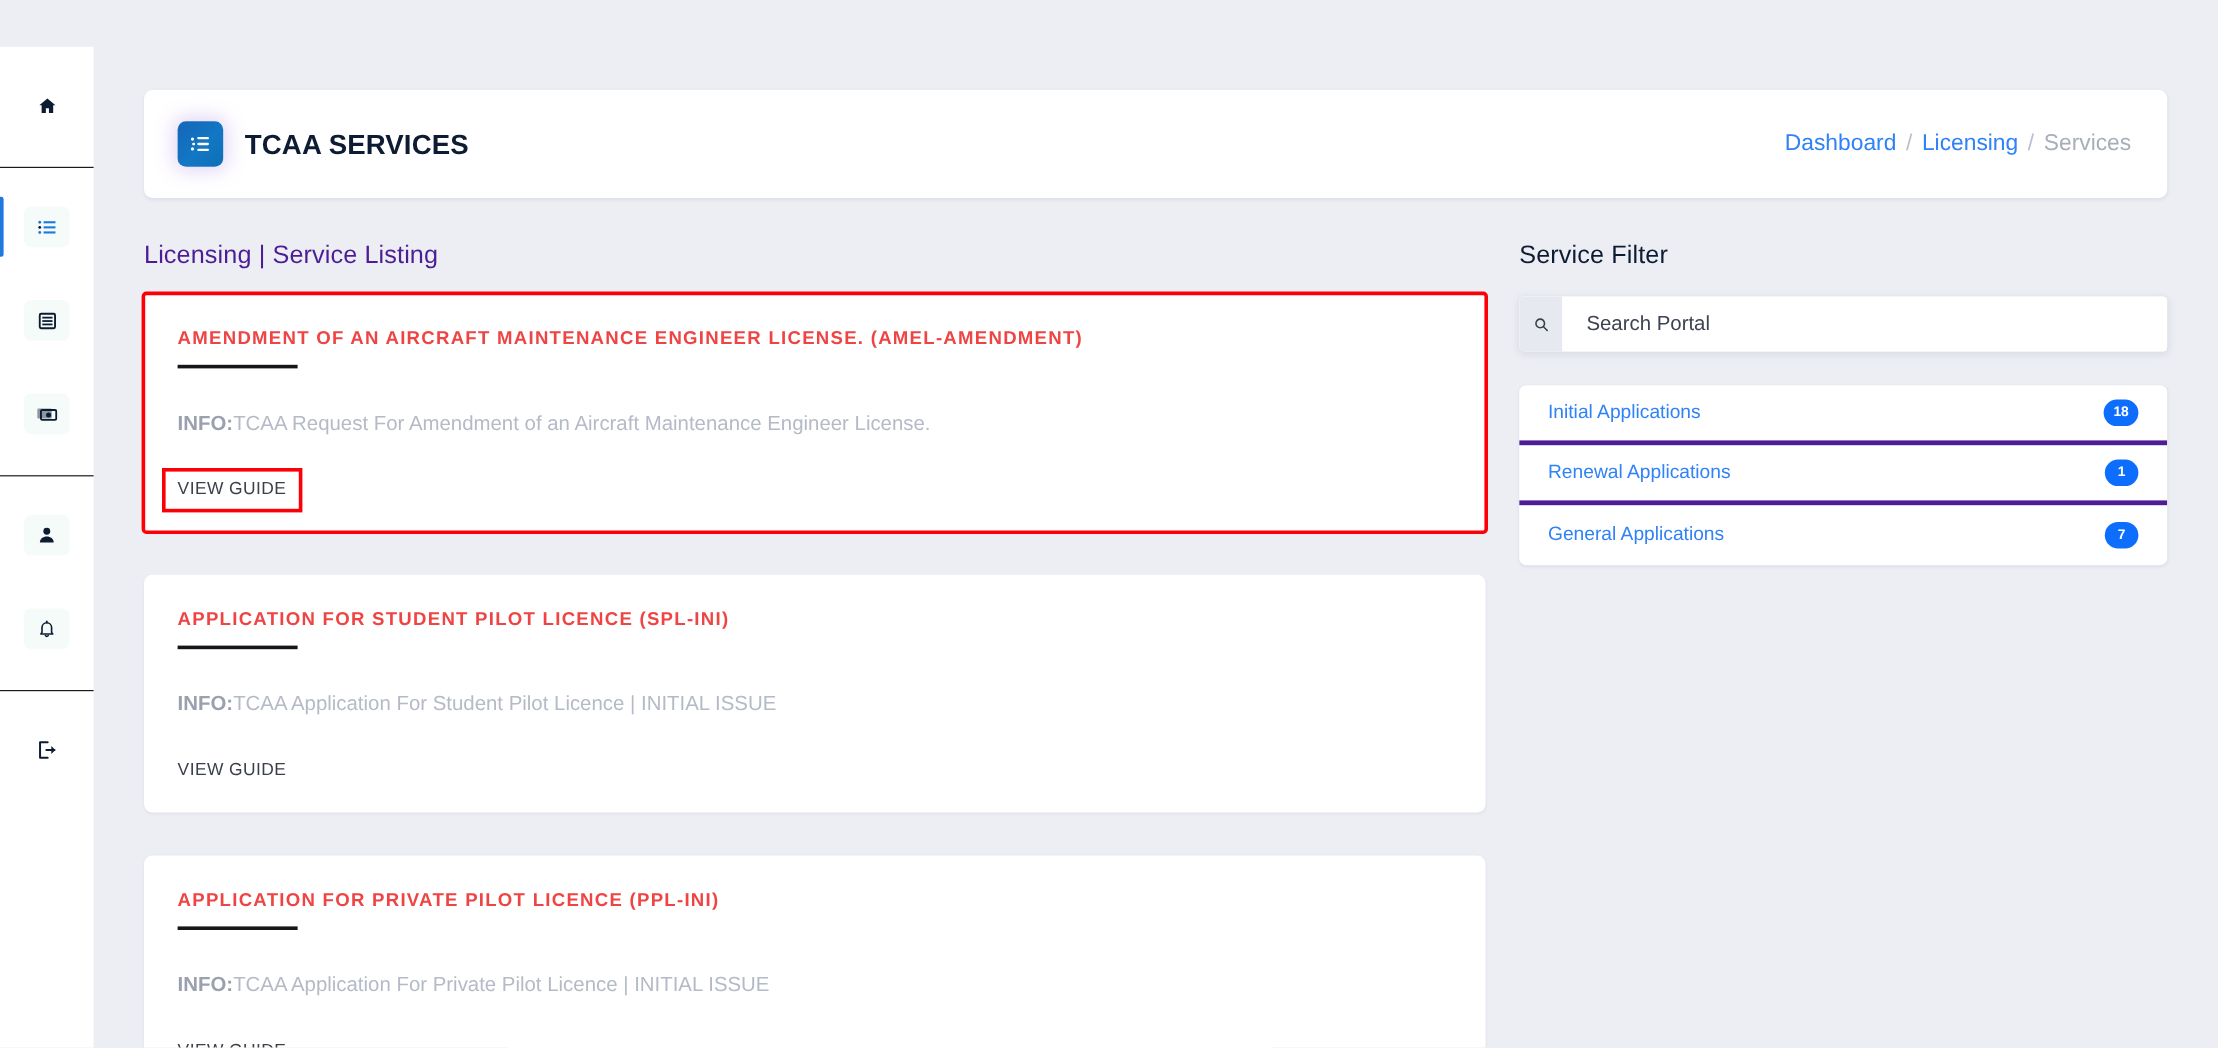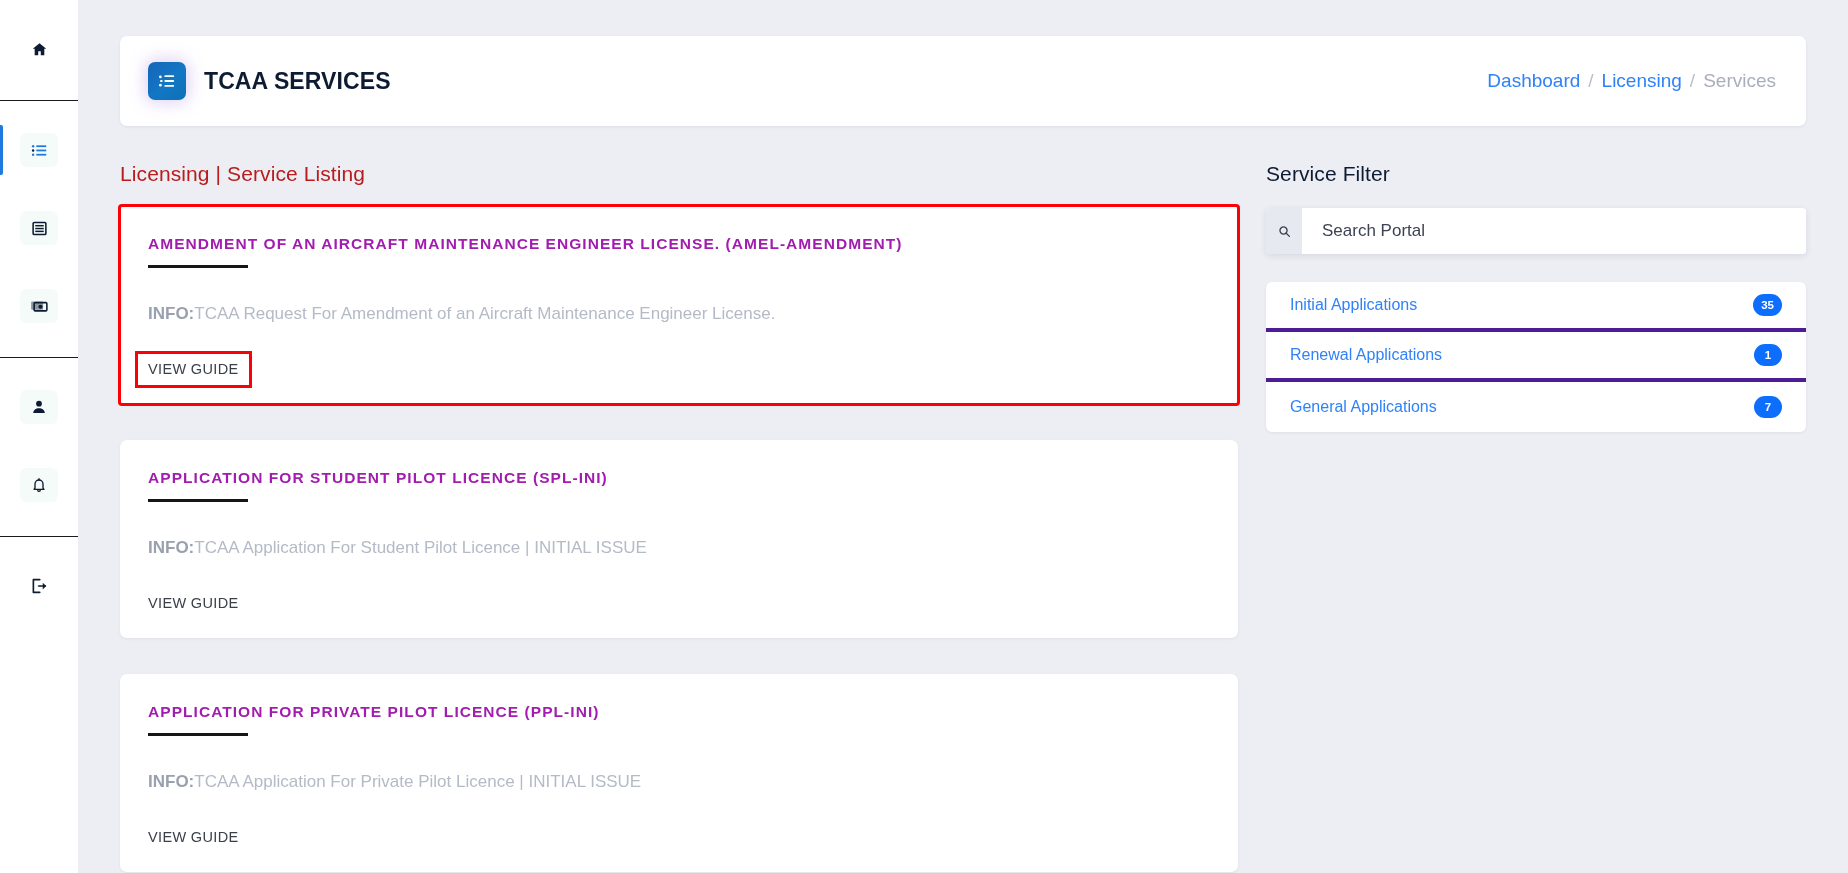--- a/index.html
+++ b/index.html
@@ -15,20 +15,21 @@
     font-family: "Liberation Sans", sans-serif;
     background: #eceef4;
     color: #111c2e;
     -webkit-font-smoothing: antialiased;
   }
 
   .app {
     display: flex;
     width: 1848px;
     height: 712px;
+    margin-top: 39px;
   }
 
   
   .rail {
     width: 78px;
     min-width: 78px;
     height: 873px;
     background: #ffffff;
     display: flex;
     flex-direction: column;
@@ -149,21 +150,21 @@
     margin-top: 36px;
     align-items: flex-start;
   }
 
   .col-left { flex: 1 1 auto; min-width: 0; }
   .col-right { width: 540px; min-width: 540px; }
 
   .section-title {
     font-size: 21px;
     font-weight: 400;
-    color: #b91c1c;
+    color: #4c1d95;
     margin-bottom: 20px;
     letter-spacing: .1px;
   }
 
   
   .svc-card {
     background: #ffffff;
     border-radius: 7px;
     padding: 28px 28px 26px 28px;
     margin-bottom: 36px;
@@ -173,21 +174,21 @@
   .svc-card.highlight {
     outline: 3px solid #fb0007;
     outline-offset: -1px;
     border-radius: 2px;
   }
 
   .svc-name {
     font-size: 15.5px;
     font-weight: 700;
     letter-spacing: 1.05px;
-    color: #a21caf;
+    color: #ef4444;
     text-transform: uppercase;
     line-height: 1.3;
   }
 
   .svc-rule {
     width: 100px;
     height: 3px;
     background: #15161a;
     margin-top: 11px;
   }
@@ -460,21 +461,21 @@
               <circle cx="10.2" cy="10.2" r="6.6"></circle>
               <path d="M15.2 15.2 21 21" stroke-linecap="round"></path>
             </svg>
           </span>
           <input class="search-input" type="text" placeholder="Search Portal" style="">
         </div>
 
         <div class="filter-list">
           <div class="filter-row">
             <span class="filter-label">Initial Applications</span>
-            <span class="badge">35</span>
+            <span class="badge">18</span>
           </div>
           <div class="filter-row">
             <span class="filter-label">Renewal Applications</span>
             <span class="badge">1</span>
           </div>
           <div class="filter-row">
             <span class="filter-label">General Applications</span>
             <span class="badge">7</span>
           </div>
         </div>

